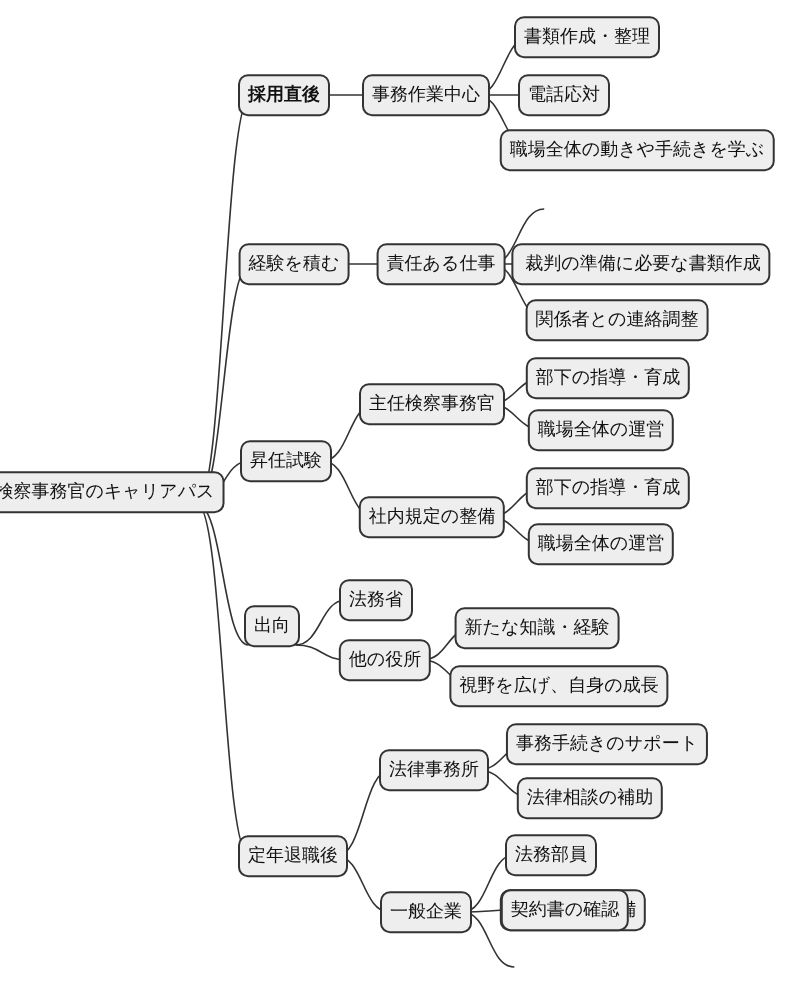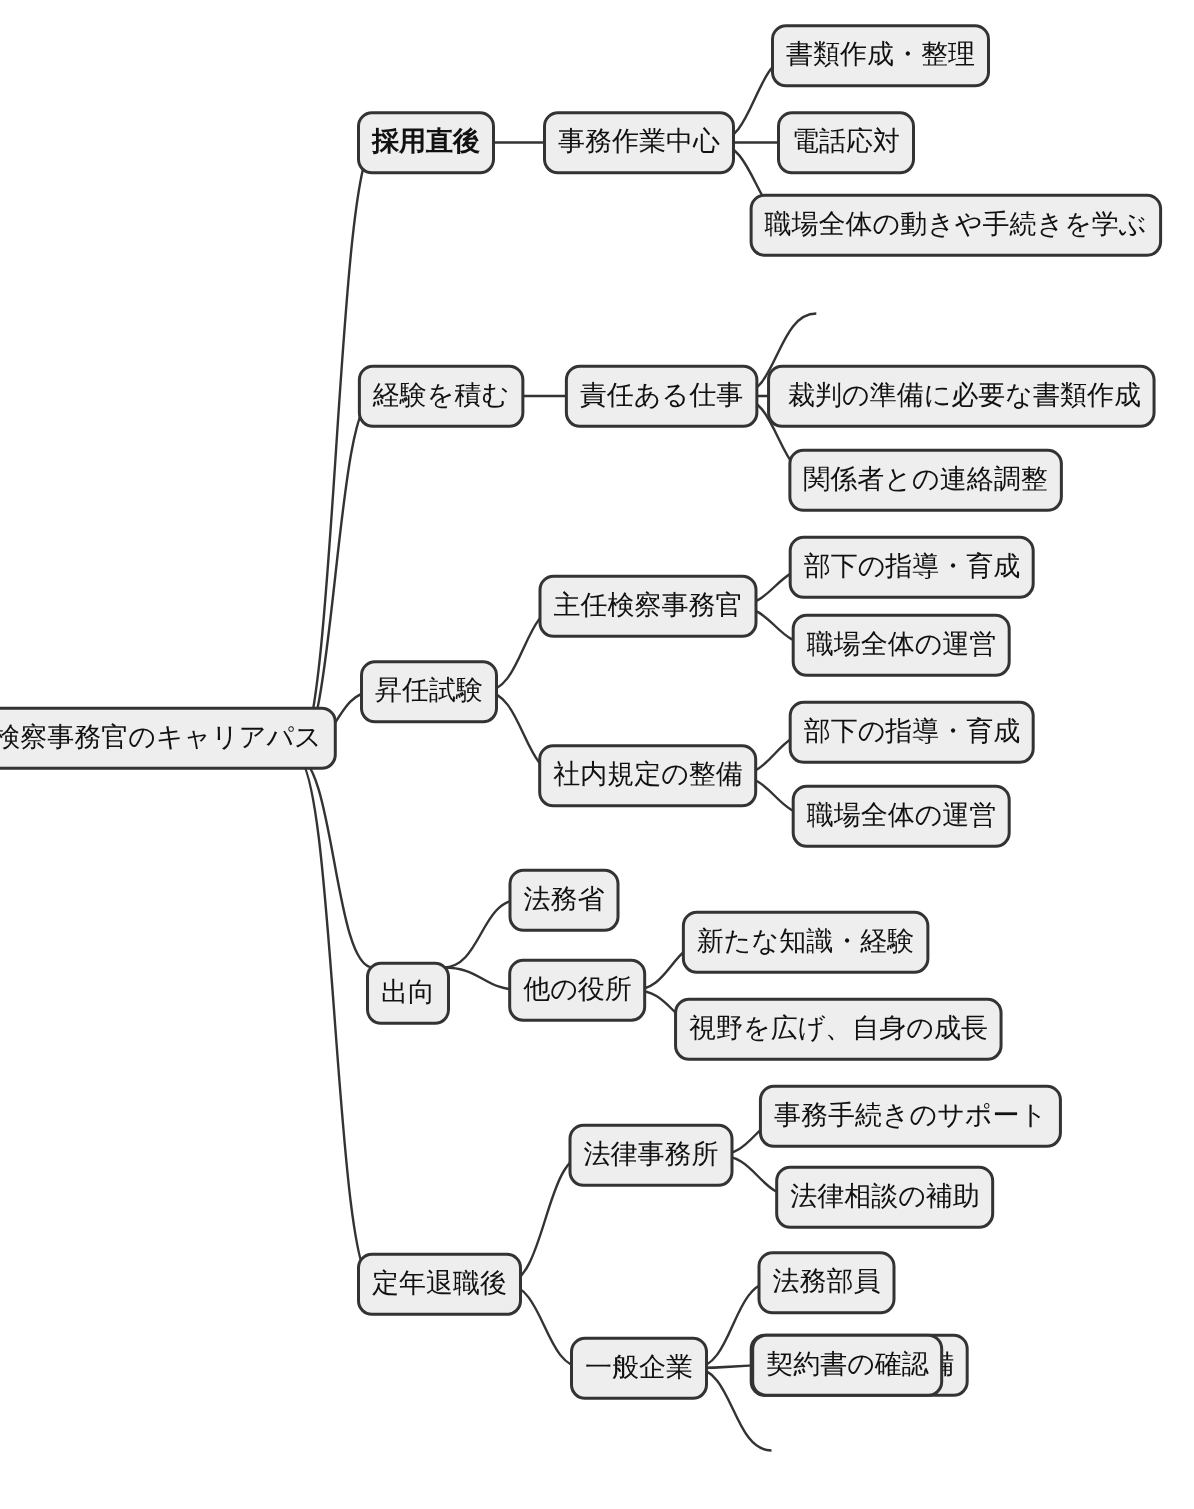--- a/index.html
+++ b/index.html
@@ -89,21 +89,21 @@
     <div class="node" style="left: 441px; top: 264px;">責任ある仕事</div>
     <div class="node" style="left: 641px; top: 264px; padding-left: 12px;">裁判の準備に必要な書類作成</div>
     <div class="node" style="left: 617px; top: 320px;">関係者との連絡調整</div>
     <div class="node" style="left: 286px; top: 461px;">昇任試験</div>
     <div class="node" style="left: 432px; top: 404px;">主任検察事務官</div>
     <div class="node" style="left: 608px; top: 378px;">部下の指導・育成</div>
     <div class="node" style="left: 601px; top: 430px;">職場全体の運営</div>
     <div class="node" style="left: 432px; top: 517px;">社内規定の整備</div>
     <div class="node" style="left: 608px; top: 488px;">部下の指導・育成</div>
     <div class="node" style="left: 601px; top: 544px;">職場全体の運営</div>
-    <div class="node" style="left: 272px; top: 662px;">出向</div>
+    <div class="node" style="left: 272px; top: 626px;">出向</div>
     <div class="node" style="left: 376px; top: 600px;">法務省</div>
     <div class="node" style="left: 385px; top: 660px;">他の役所</div>
     <div class="node" style="left: 537px; top: 628px;">新たな知識・経験</div>
     <div class="node" style="left: 559px; top: 686px;">視野を広げ、自身の成長</div>
     <div class="node" style="left: 293px; top: 856px;">定年退職後</div>
     <div class="node" style="left: 434px; top: 770px;">法律事務所</div>
     <div class="node" style="left: 590px; top: 798px;">法律相談の補助</div>
     <div class="node" style="left: 607px; top: 744px;">事務手続きのサポート</div>
     <div class="node" style="left: 426px; top: 912px;">一般企業</div>
     <div class="node" style="left: 551px; top: 855px;">法務部員</div>

